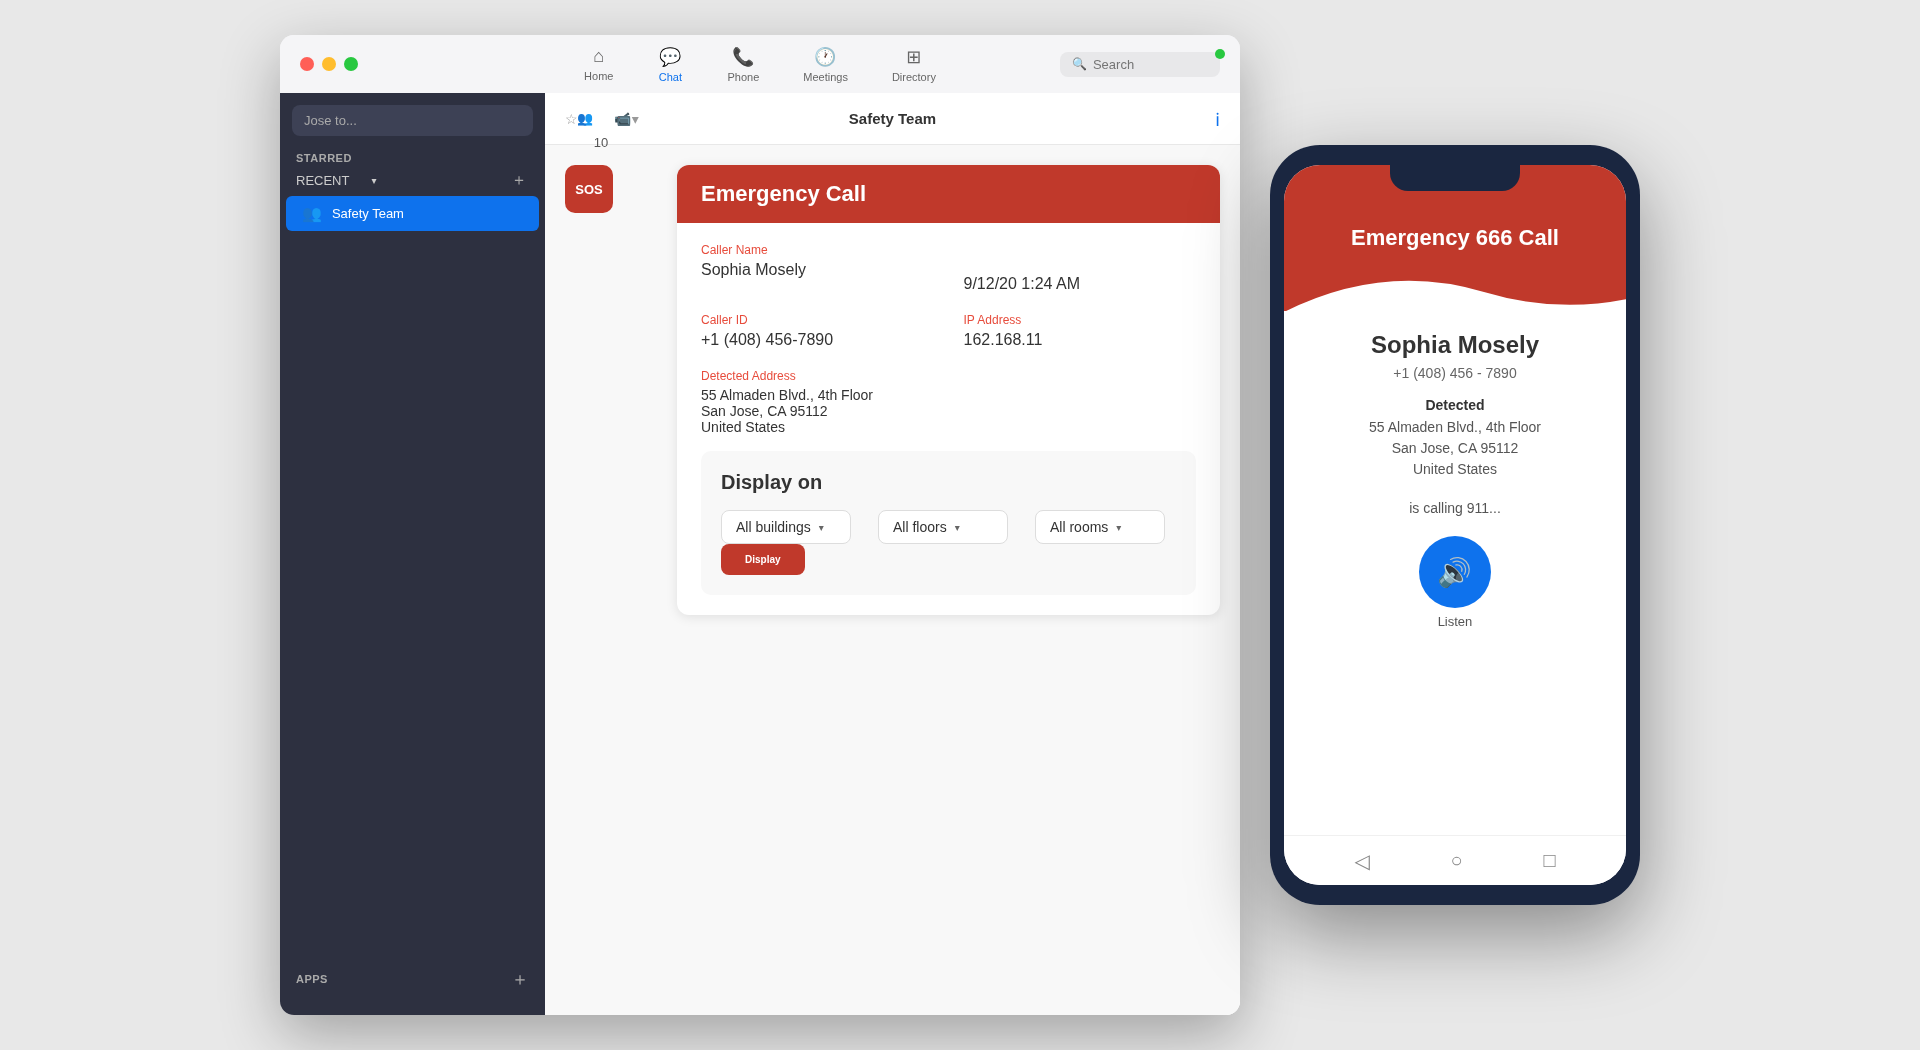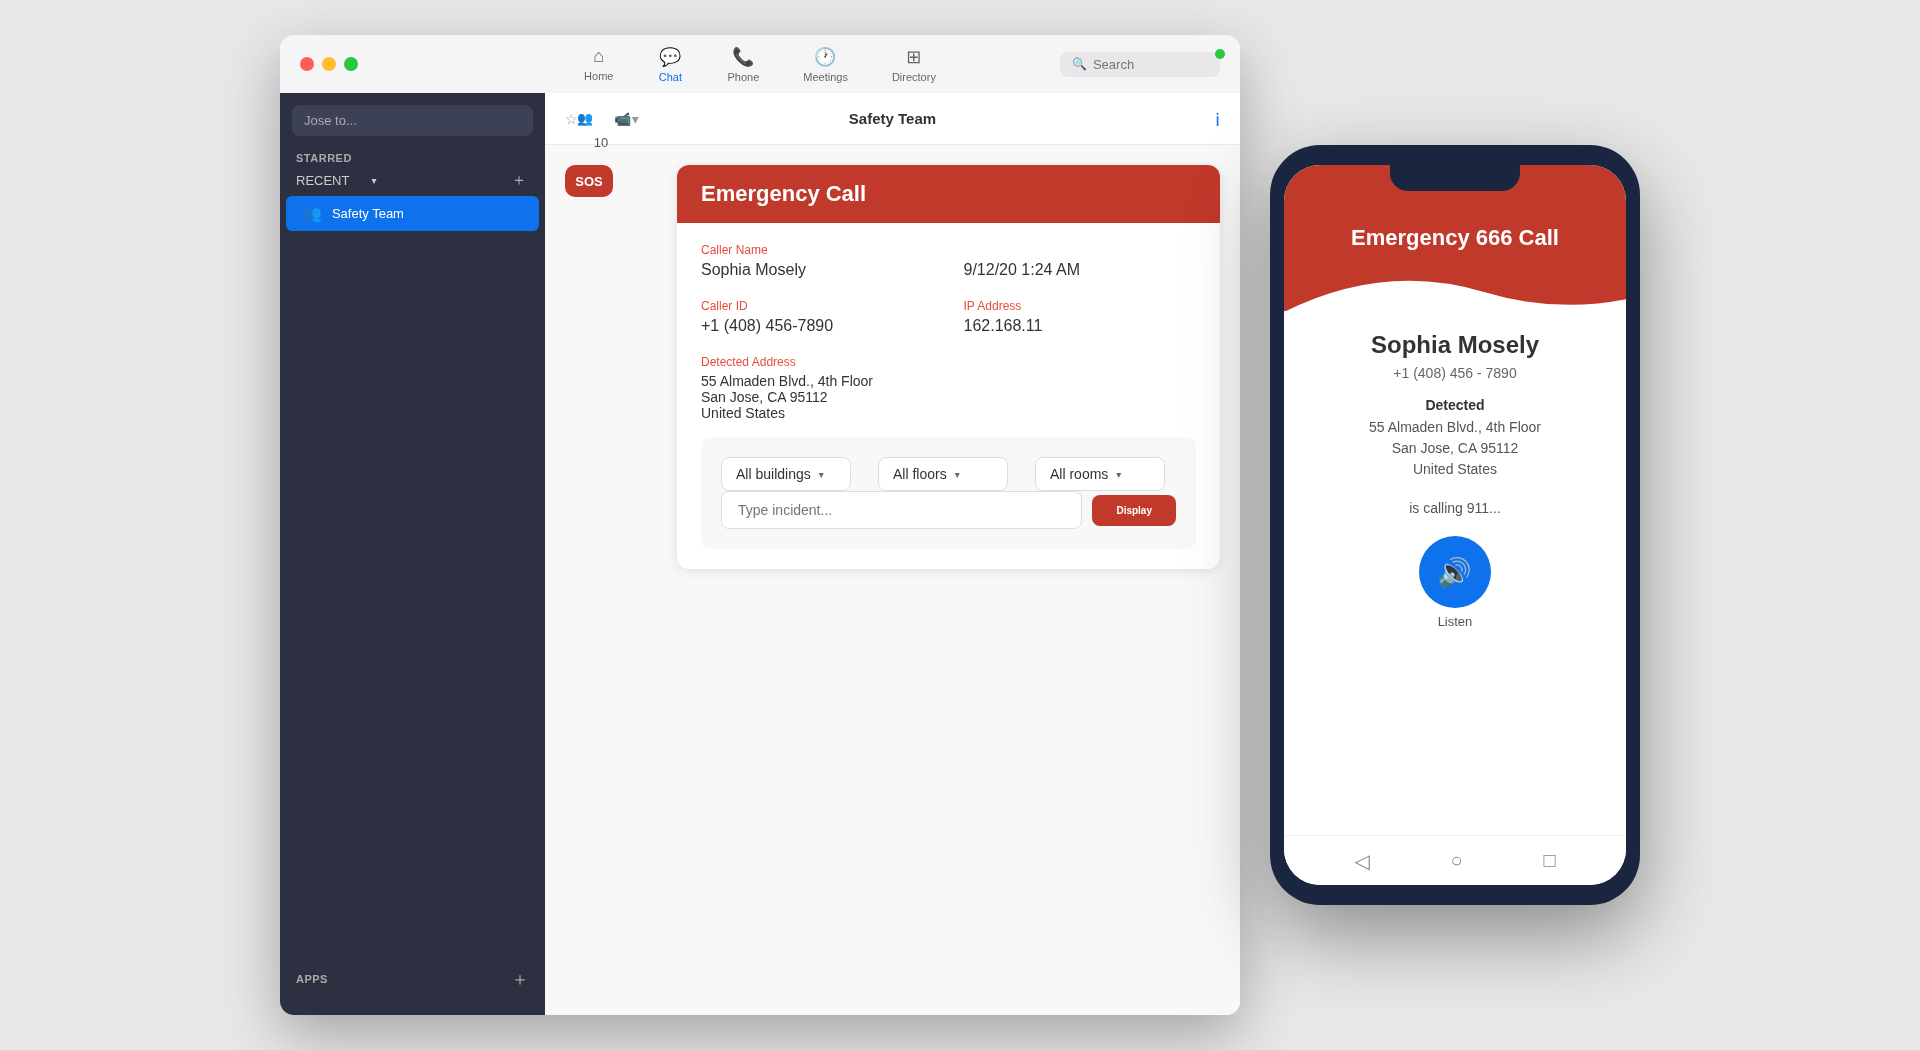--- a/index.html
+++ b/index.html
@@ -229,21 +229,21 @@
     
     .emergency-card {
       background: #fff;
       border-radius: 12px;
       overflow: hidden;
       box-shadow: 0 2px 12px rgba(0,0,0,0.1);
       margin-left: 50px;
     }
     .sos-avatar {
       width: 48px;
-      height: 32px;
+      height: 48px;
       background: #c0392b;
       border-radius: 10px;
       display: flex;
       align-items: center;
       justify-content: center;
       font-size: 13px;
       font-weight: 800;
       color: #fff;
       flex-shrink: 0;
     }
@@ -551,57 +551,57 @@
             <div class="emergency-header">
               <span class="emergency-title">Emergency Call</span>
             </div>
             <div class="emergency-body">
               <div class="info-grid">
                 <div>
                   <div class="info-item-label">Caller Name</div>
                   <div class="info-item-value">Sophia Mosely</div>
                 </div>
                 <div>
-                  <div class="info-item-value timestamp" style="margin-top:18px;">9/12/20 1:24 AM</div>
+                  <div class="info-item-value timestamp" style="margin-top:32px;">9/12/20 1:24 AM</div>
                 </div>
                 <div>
                   <div class="info-item-label">Caller ID</div>
                   <div class="info-item-value">+1 (408) 456-7890</div>
                 </div>
                 <div>
                   <div class="info-item-label">IP Address</div>
                   <div class="info-item-value">162.168.11</div>
                 </div>
                 <div>
                   <div class="info-item-label">Detected Address</div>
                   <div class="info-item-value small">
                     <span>55 Almaden Blvd., 4th Floor</span><br>
                     <span>San Jose, CA 95112</span><br>
                     <span>United States</span>
                   </div>
                 </div>
               </div>
 
               <div class="display-on-section">
+                <div class="display-on-title">Display on</div>
                 <div class="dropdowns-row">
                   <div class="dropdown-select">
                     <span>All buildings</span>
                     <span class="dropdown-arrow">▾</span>
                   </div>
                   <div class="dropdown-select">
                     <span>All floors</span>
                     <span class="dropdown-arrow">▾</span>
                   </div>
                   <div class="dropdown-select">
                     <span>All rooms</span>
                     <span class="dropdown-arrow">▾</span>
                   </div>
                 </div>
                 <div class="incident-row">
-                  <input class="incident-input" type="text" placeholder="Type incident..." style="">
                   <button class="display-button">Display</button>
                 </div>
               </div>
             </div>
           </div>
         </div>
       </div>
     </div>
   </div>
 </div>

